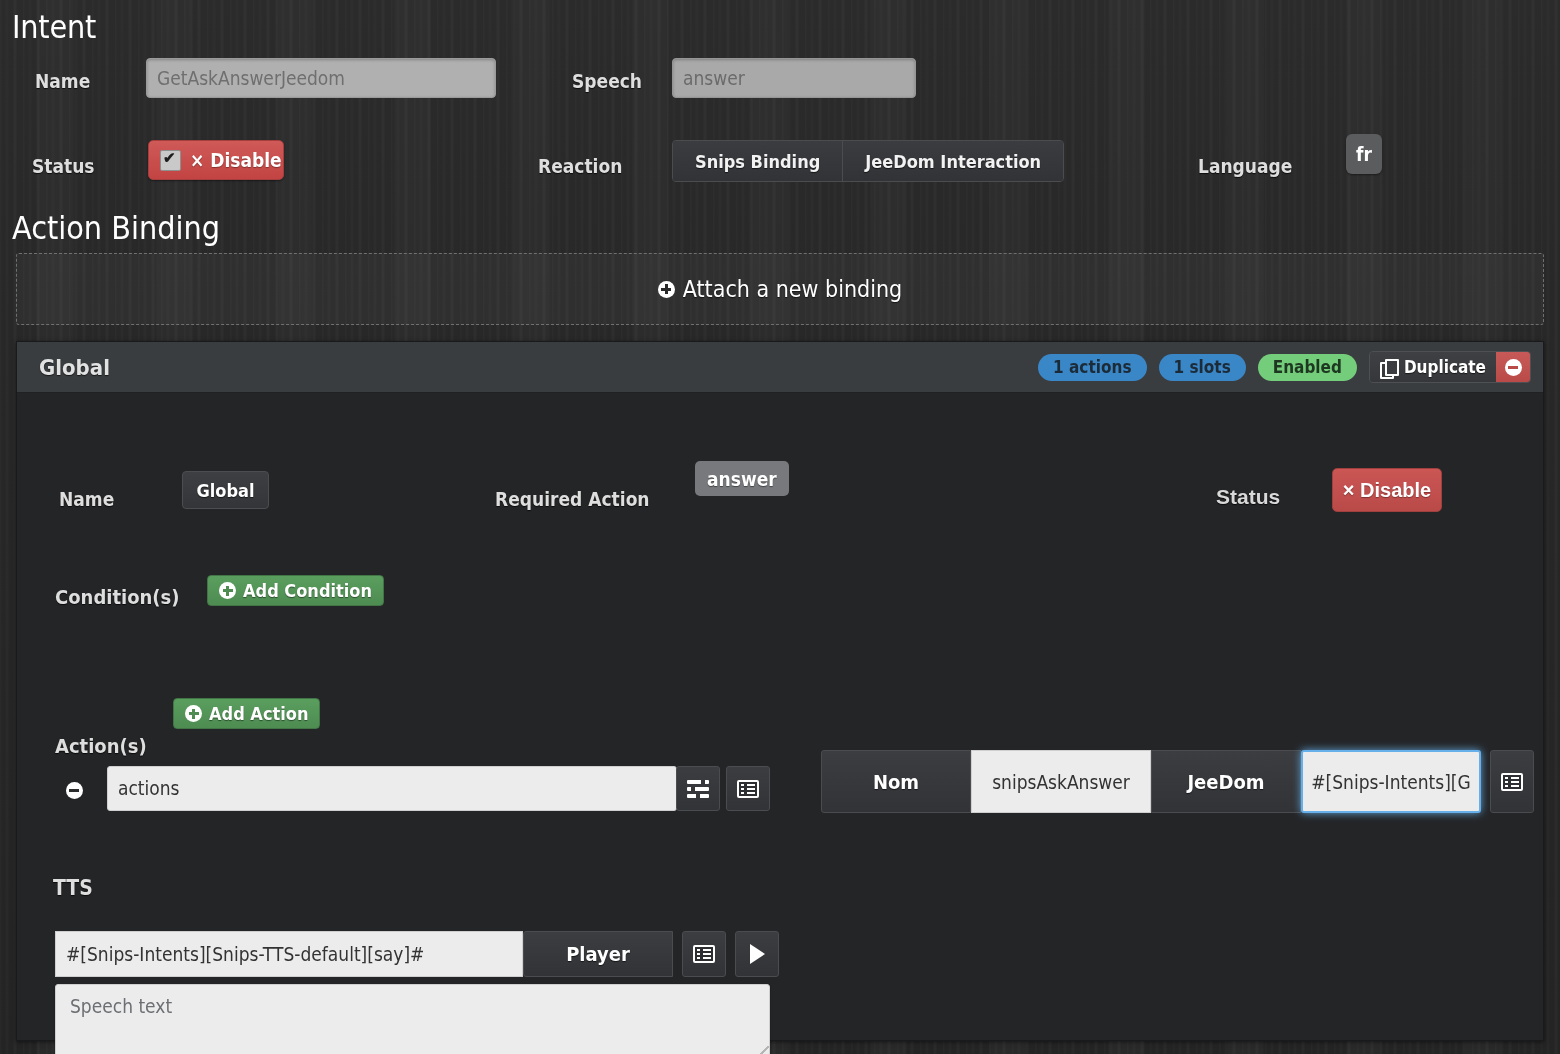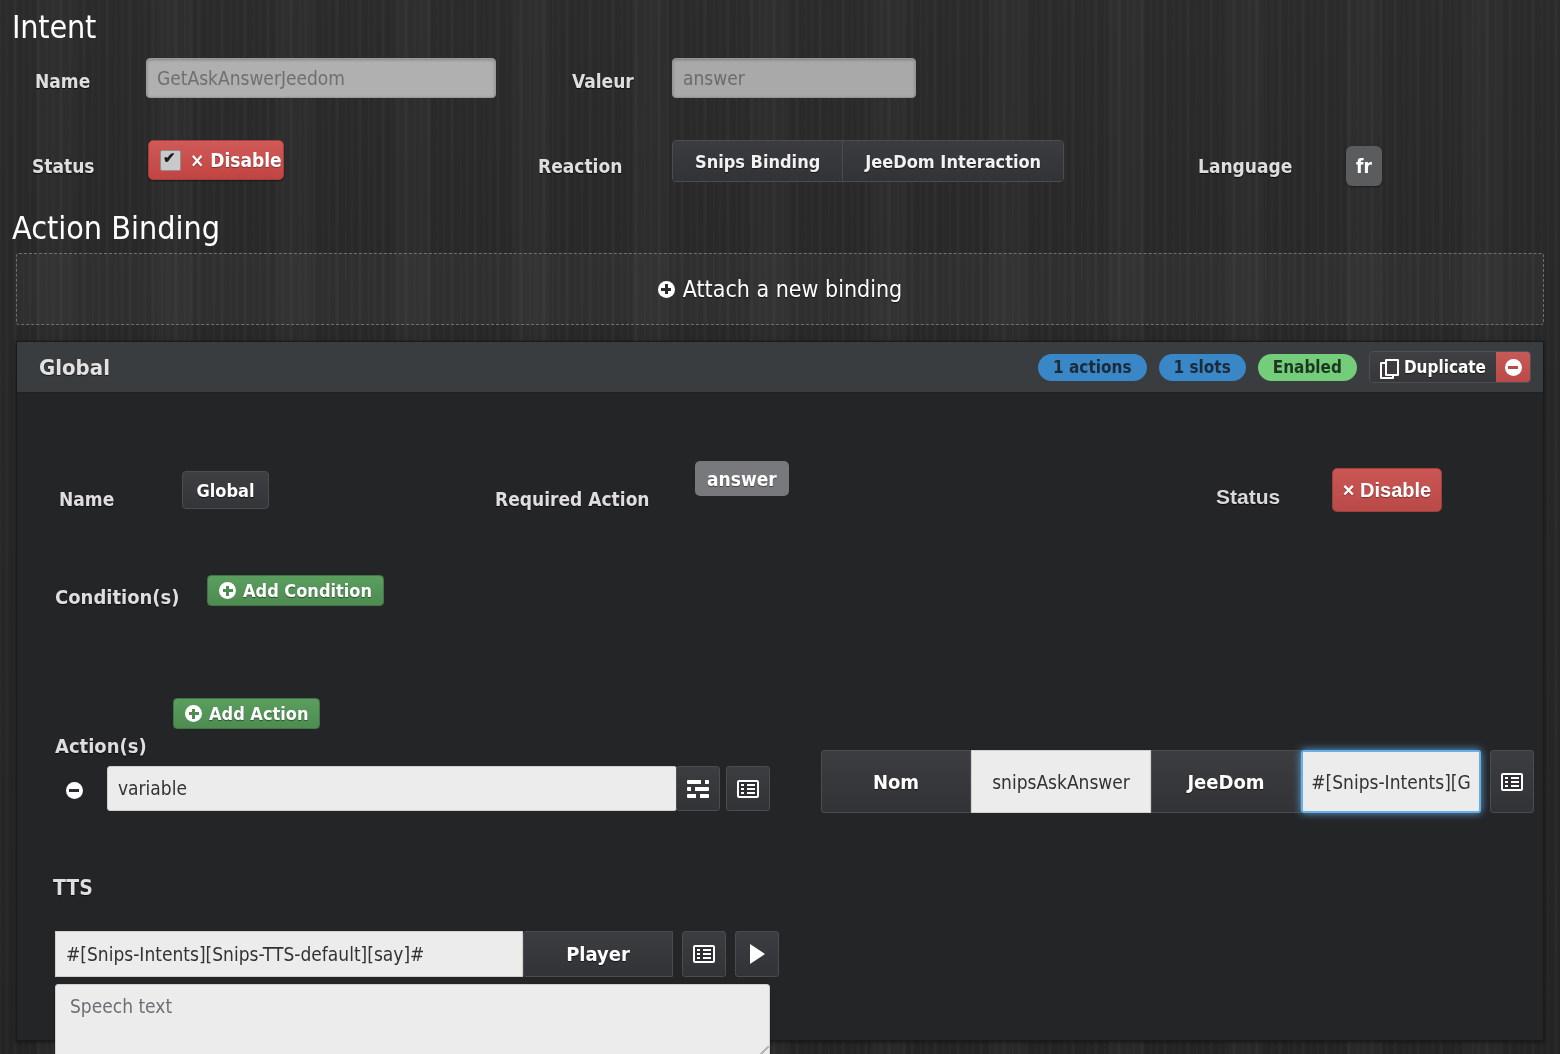--- a/index.html
+++ b/index.html
@@ -91,21 +91,20 @@
   }
   .reaction-btn + .reaction-btn{border-left:1px solid #4a4c4e;}
 
   #lbl-language{position:absolute;left:1198px;top:155px;}
   #lang-btn{
     position:absolute;left:1346px;top:134px;width:36px;height:40px;
     background:#5a5c5e;border-radius:6px;
     display:flex;align-items:center;justify-content:center;
     color:#fff;font-size:19px;font-weight:bold;cursor:pointer;
     box-shadow:0 1px 2px rgba(0,0,0,.4);
-    margin-top:12px;
   }
 
   
   #section-title-binding{
     position:absolute;left:12px;top:209px;
     font-size:32px;font-weight:400;color:#ffffff;
   }
   #attach-binding{
     position:absolute;left:16px;top:253px;width:1528px;height:72px;
     border:1px dashed #6e7072;border-radius:3px;
@@ -363,21 +362,21 @@
 </head>
 <body>
 
 <div id="intent-section">
 
   <div id="page-title" class="cond">Intent</div>
 
   <div id="lbl-name" class="fieldlabel cond">Name</div>
   <div id="input-name" class="cond">GetAskAnswerJeedom</div>
 
-  <div id="lbl-slots" class="fieldlabel cond">Valeur</div>
+  <div id="lbl-slots" class="fieldlabel cond">Speech</div>
   <div id="input-slots" class="cond">answer</div>
 
   <div id="lbl-status" class="fieldlabel cond">Status</div>
   <div id="status-disable-btn">
     <span id="status-checkbox"></span>
     <span id="status-disable-label" class="cond">× Disable</span>
   </div>
 
   <div id="lbl-reaction" class="fieldlabel cond">Reaction</div>
   <div id="reaction-group">
@@ -440,21 +439,21 @@
     <div id="lbl-actions" class="fieldlabel cond">Action(s)</div>
     <div id="add-action-btn" class="cond">
       <span class="plus-circle green"></span>
       <span>Add Action</span>
     </div>
 
     <div id="action-row">
       <div id="action-remove-btn">
         <span class="minus-circle dark"></span>
       </div>
-      <div id="action-cmd-input" class="cond">variable</div>
+      <div id="action-cmd-input" class="cond">actions</div>
       <div id="action-sliders-btn" class="sq-btn">
         <span class="sliders-icon">
           <i></i>
             <i></i>
             <i></i>
             <b></b>
             <b></b>
             <b></b>
         </span>
       </div>

